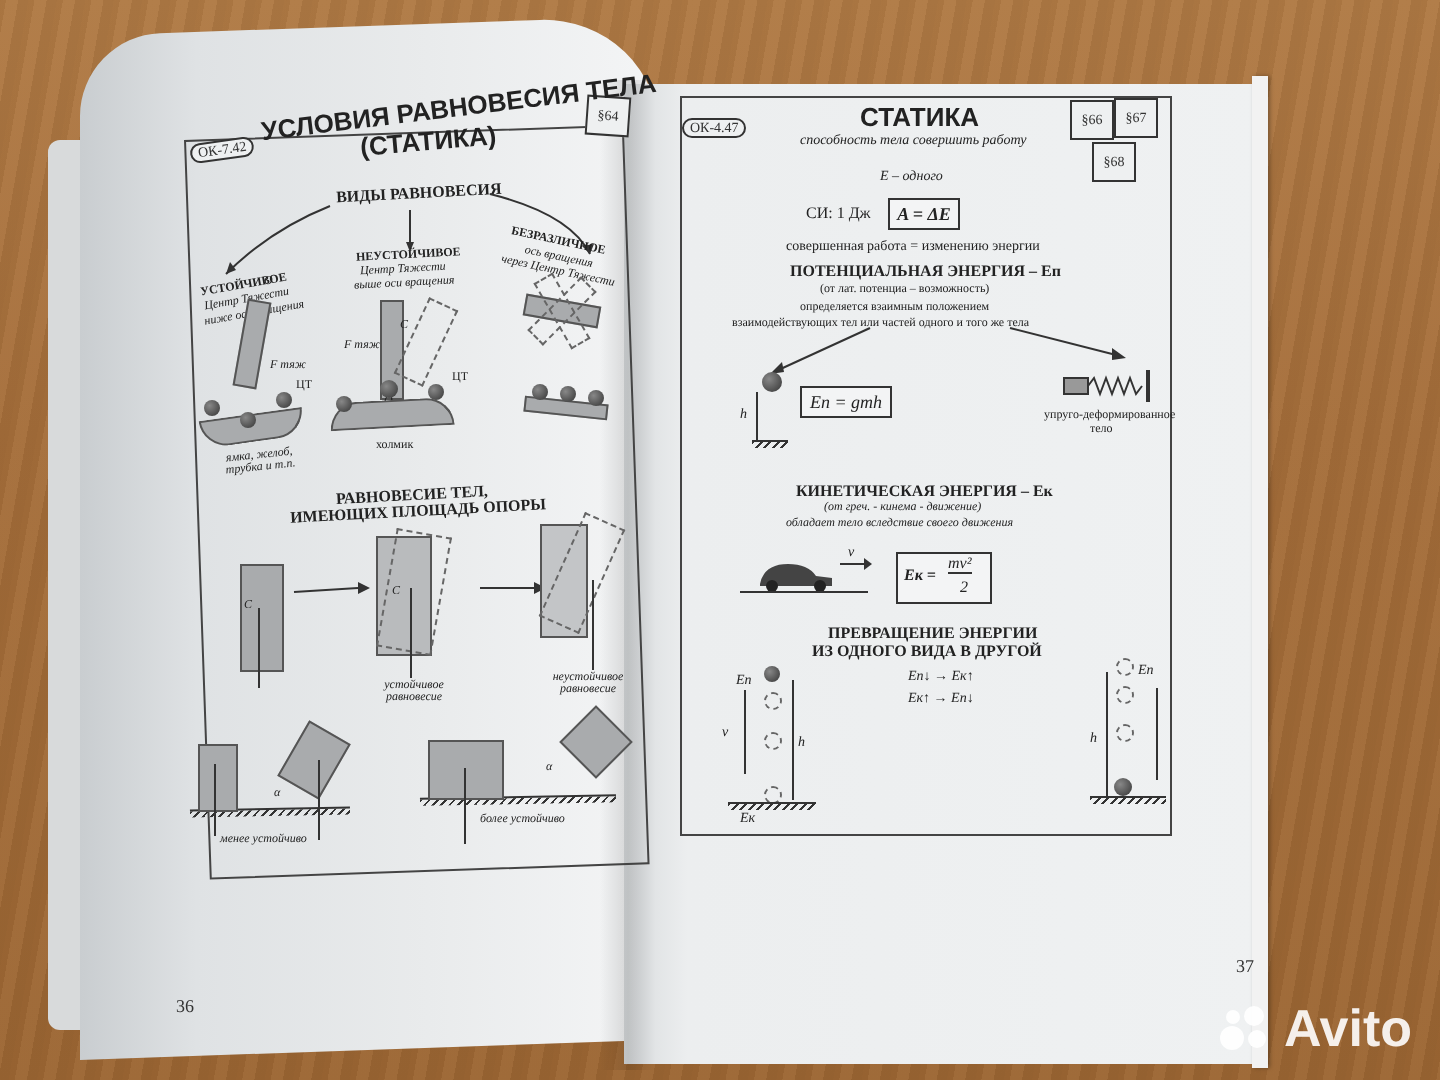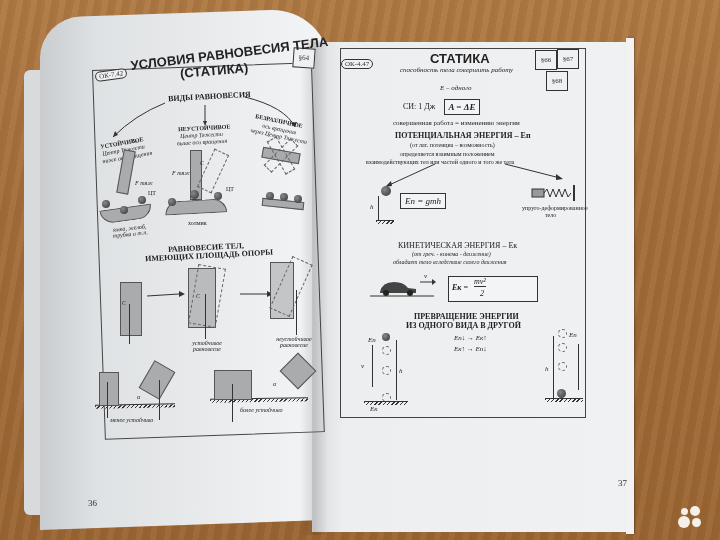--- a/index.html
+++ b/index.html
@@ -195,35 +195,35 @@
 <div class="formula" style="left:400px;top:193px;width:44px;height:14px;line-height:14px;">Eп = gmh</div>
 
 <svg style="position:absolute;left:530px;top:185px;" width="50" height="16">
   <rect x="2" y="4" width="12" height="8" fill="#999" stroke="#333"></rect>
   <polyline points="14,8 17,4 20,12 23,4 26,12 29,4 32,12 35,4 38,12 41,8" fill="none" stroke="#333"></polyline>
   <line x1="44" y1="0" x2="44" y2="16" stroke="#333" stroke-width="2"></line>
 </svg>
 <div class="t tiny" style="left:522px;top:205px;">упруго-деформированное</div>
 <div class="t tiny" style="left:545px;top:212px;">тело</div>
 
-<div class="t" style="left:398px;top:241px;font-size:8px;font-weight:normal;">КИНЕТИЧЕСКАЯ ЭНЕРГИЯ – Eк</div>
+<div class="t" style="left:398px;top:241px;font-size:8px;font-weight:bold;">КИНЕТИЧЕСКАЯ ЭНЕРГИЯ – Eк</div>
 <div class="t tiny ital" style="left:412px;top:251px;">(от греч. - кинема - движение)</div>
 <div class="t tiny ital" style="left:393px;top:259px;">обладает тело вследствие своего движения</div>
 
 <svg style="position:absolute;left:368px;top:276px;" width="70" height="22">
   <path d="M12,16 Q14,6 26,6 Q36,6 40,12 L48,13 L48,17 L12,17 Z" fill="#444"></path>
   <circle cx="18" cy="17" r="3" fill="#222"></circle>
     <circle cx="42" cy="17" r="3" fill="#222"></circle>
   <line x1="2" y1="20" x2="66" y2="20" stroke="#333"></line>
   <line x1="52" y1="6" x2="64" y2="6" stroke="#333"></line>
     <polygon points="64,3 68,6 64,9" fill="#333"></polygon>
 </svg>
 <div class="t small ital" style="left:424px;top:272px;">v⃗</div>
 
-<div class="formula" style="left:448px;top:276px;width:46px;height:24px;padding-left:42px;">
+<div class="formula" style="left:448px;top:276px;width:46px;height:24px;">
   <span style="position:absolute;left:3px;top:6px;font-size:8px;font-weight:bold;">Eк =</span>
   <span style="position:absolute;left:25px;top:0px;font-size:8px;border-bottom:1px solid #333;">mv²</span>
   <span style="position:absolute;left:31px;top:12px;font-size:8px;">2</span>
 </div>
 
 <div class="t" style="left:414px;top:312px;font-size:8px;font-weight:bold;">ПРЕВРАЩЕНИЕ ЭНЕРГИИ</div>
 <div class="t" style="left:406px;top:321px;font-size:8px;font-weight:bold;">ИЗ ОДНОГО ВИДА В ДРУГОЙ</div>
 <div class="t small ital" style="left:454px;top:334px;">Eп↓ → Eк↑</div>
 <div class="t small ital" style="left:454px;top:345px;">Eк↑ → Eп↓</div>
 
@@ -251,13 +251,14 @@
 
 <div class="page-num" style="left:618px;top:478px;">37</div>
 
 <div class="avito">
   <div class="avito-dots">
     <span style="left:0;top:10px;width:12px;height:12px;"></span>
     <span style="left:12px;top:0;width:10px;height:10px;"></span>
     <span style="left:14px;top:12px;width:9px;height:9px;"></span>
     <span style="left:3px;top:2px;width:7px;height:7px;"></span>
   </div>
+  <span>Avito</span>
 </div>
 
 </body></html>

